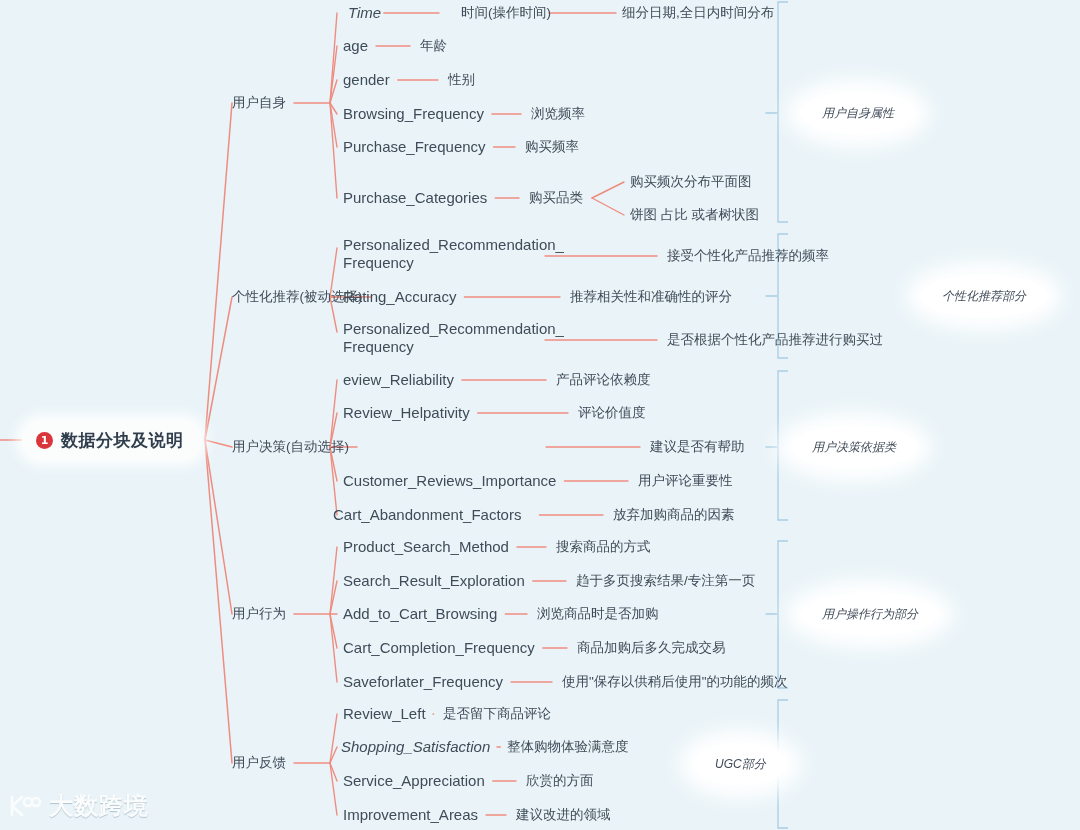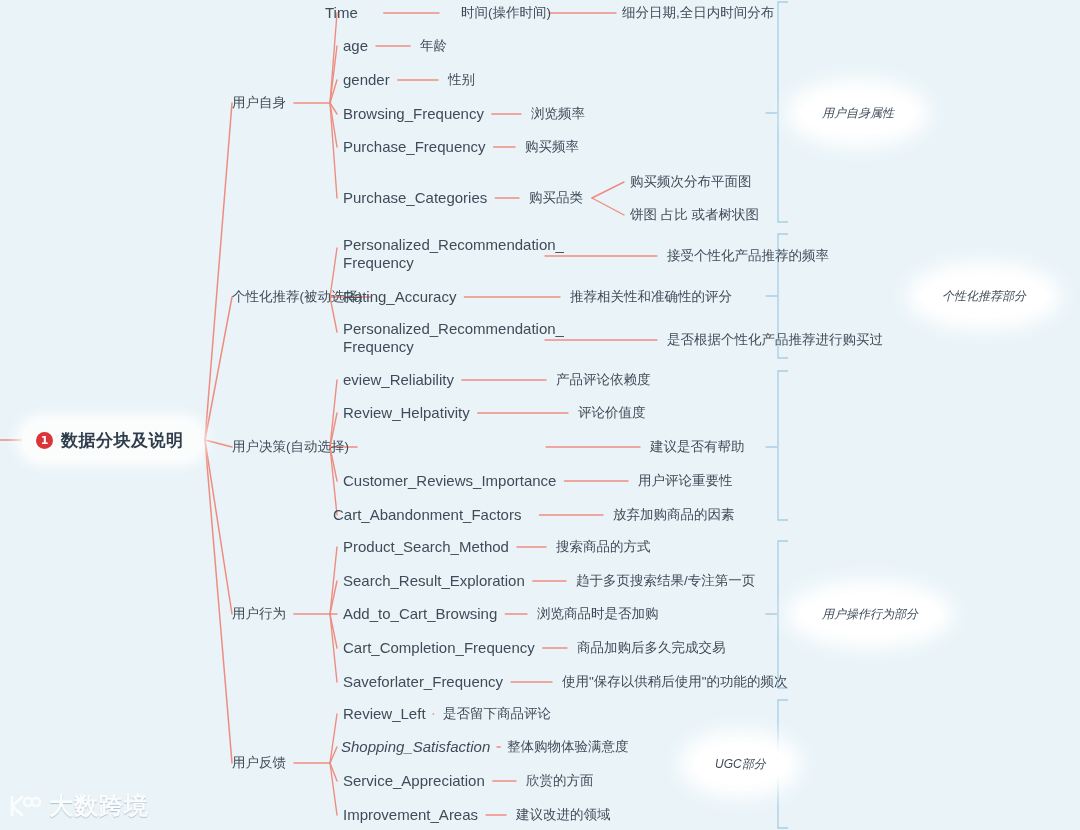--- a/index.html
+++ b/index.html
@@ -167,21 +167,21 @@
   <div class="watermark">
     <svg width="34" height="24" viewBox="0 0 34 24">
       <path d="M4 3 L4 21 M4 12 L14 3 M4 12 L14 21" stroke="#ffffff" stroke-width="2.6" fill="none" stroke-linecap="round"></path>
       <circle cx="20" cy="8" r="4" fill="none" stroke="#ffffff" stroke-width="2.4"></circle>
       <circle cx="28" cy="8" r="4" fill="none" stroke="#ffffff" stroke-width="2.4"></circle>
     </svg>
     <span class="wm-text">大数跨境</span>
   </div>
 
 <div class="node l1 mid" style="left: 232px; top: 103px;">用户自身</div>
-    <div class="node l2 mid" style="left: 325px; top: 13px;">Time</div>
+    <div class="node l2 mid" style="left: 348px; top: 13px; font-style: italic;">Time</div>
     <div class="node l3 mid" style="left: 449px; top: 13px; margin-left: 12px;">时间(操作时间)</div>
     <div class="node l4 mid" style="left: 622px; top: 13px;">细分日期,全日内时间分布</div>
     <div class="node l2 mid" style="left: 343px; top: 46px;">age</div>
     <div class="node l3 mid" style="left: 420px; top: 46px;">年龄</div>
     <div class="node l2 mid" style="left: 343px; top: 80px;">gender</div>
     <div class="node l3 mid" style="left: 448px; top: 80px;">性别</div>
     <div class="node l2 mid" style="left: 343px; top: 114px;">Browsing_Frequency</div>
     <div class="node l3 mid" style="left: 531px; top: 114px;">浏览频率</div>
     <div class="node l2 mid" style="left: 343px; top: 147px;">Purchase_Frequency</div>
     <div class="node l3 mid" style="left: 525px; top: 147px;">购买频率</div>
@@ -201,20 +201,21 @@
     <div class="node l1 mid" style="left: 232px; top: 447px;">用户决策(自动选择)</div>
     <div class="node l2 mid" style="left: 343px; top: 380px;">eview_Reliability</div>
     <div class="node l3 mid" style="left: 556px; top: 380px;">产品评论依赖度</div>
     <div class="node l2 mid" style="left: 343px; top: 413px;">Review_Helpativity</div>
     <div class="node l3 mid" style="left: 578px; top: 413px;">评论价值度</div>
     <div class="node l3 mid" style="left: 650px; top: 447px;">建议是否有帮助</div>
     <div class="node l2 mid" style="left: 343px; top: 481px;">Customer_Reviews_Importance</div>
     <div class="node l3 mid" style="left: 638px; top: 481px;">用户评论重要性</div>
     <div class="node l2 mid" style="left: 333px; top: 515px;">Cart_Abandonment_Factors</div>
     <div class="node l3 mid" style="left: 613px; top: 515px;">放弃加购商品的因素</div>
+    <div class="bubble" style="left: 790px; top: 447px;">用户决策依据类</div>
     <div class="node l1 mid" style="left: 232px; top: 614px;">用户行为</div>
     <div class="node l2 mid" style="left: 343px; top: 547px;">Product_Search_Method</div>
     <div class="node l3 mid" style="left: 556px; top: 547px;">搜索商品的方式</div>
     <div class="node l2 mid" style="left: 343px; top: 581px;">Search_Result_Exploration</div>
     <div class="node l3 mid" style="left: 576px; top: 581px;">趋于多页搜索结果/专注第一页</div>
     <div class="node l2 mid" style="left: 343px; top: 614px;">Add_to_Cart_Browsing</div>
     <div class="node l3 mid" style="left: 537px; top: 614px;">浏览商品时是否加购</div>
     <div class="node l2 mid" style="left: 343px; top: 648px;">Cart_Completion_Frequency</div>
     <div class="node l3 mid" style="left: 577px; top: 648px;">商品加购后多久完成交易</div>
     <div class="node l2 mid" style="left: 343px; top: 682px;">Saveforlater_Frequency</div>

